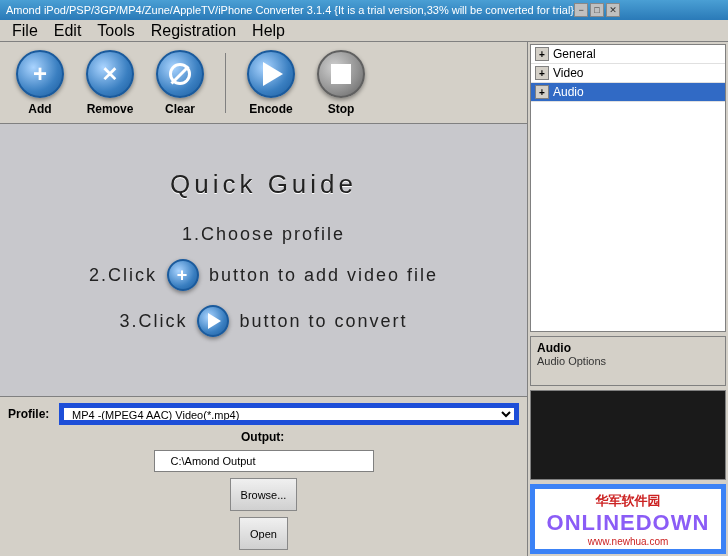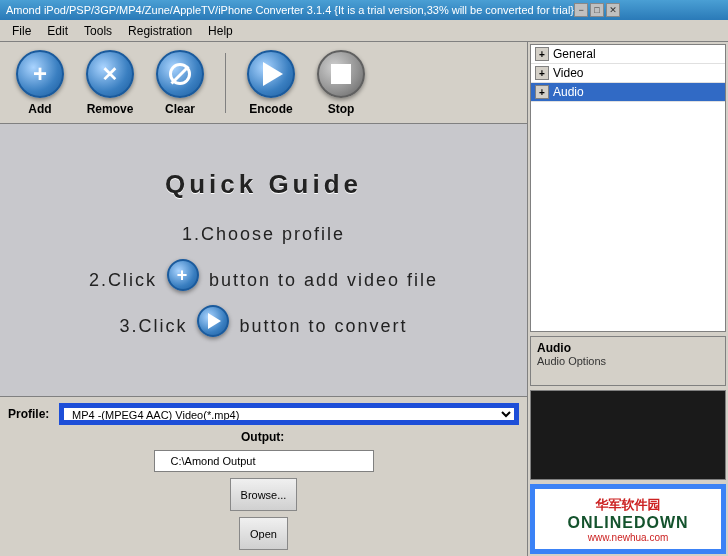--- a/index.html
+++ b/index.html
@@ -44,21 +44,21 @@
     .menu-bar {
       background: #d4d0c8;
       border-bottom: 1px solid #808080;
       display: flex;
       align-items: center;
       height: 22px;
       padding: 0 4px;
     }
     .menu-item {
       padding: 2px 8px;
-      font-size: 12px;
+      font-size: 16px;
       cursor: pointer;
       color: #000;
     }
 
     
     .main-container {
       display: flex;
       flex-direction: row;
       height: calc(556px - 20px - 22px);
       background: #d4d0c8;
@@ -177,30 +177,30 @@
       overflow: hidden;
     }
 
     .quick-guide {
       text-align: center;
       color: #222;
     }
 
     .quick-guide h2 {
       font-size: 26px;
-      font-weight: bold;
+      font-weight: normal;
       letter-spacing: 4px;
       margin-bottom: 24px;
       font-family: 'Arial', sans-serif;
       text-shadow: 0 1px 0 #fff;
     }
 
     .guide-step {
       display: flex;
-      align-items: flex-end;
+      align-items: center;
       justify-content: center;
       font-size: 18px;
       margin-bottom: 14px;
       gap: 10px;
       letter-spacing: 2px;
     }
 
     .guide-btn-add {
       width: 32px;
       height: 32px;
@@ -492,20 +492,20 @@
     <div class="info-panel">
       <div class="info-title">Audio</div>
       <div class="info-sub">Audio Options</div>
     </div>
 
     <div class="preview-panel"></div>
 
     <div class="watermark-panel">
       <div class="watermark-text">
         <div style="color:#cc2222; font-size:13px; font-weight:bold; font-family:'SimHei',sans-serif;">华军软件园</div>
-        <div style="color:#14532d; font-size:16px; font-weight:bold; letter-spacing:1px;">ONLINEDOWN</div>
+        <div style="color:#8b5cf6; font-size:22px; font-weight:bold; letter-spacing:1px;">ONLINEDOWN</div>
         <div style="color:#cc2222; font-size:10px;">www.newhua.com</div>
       </div>
     </div>
 
   </div>
 
 </div>
 
 </body></html>

